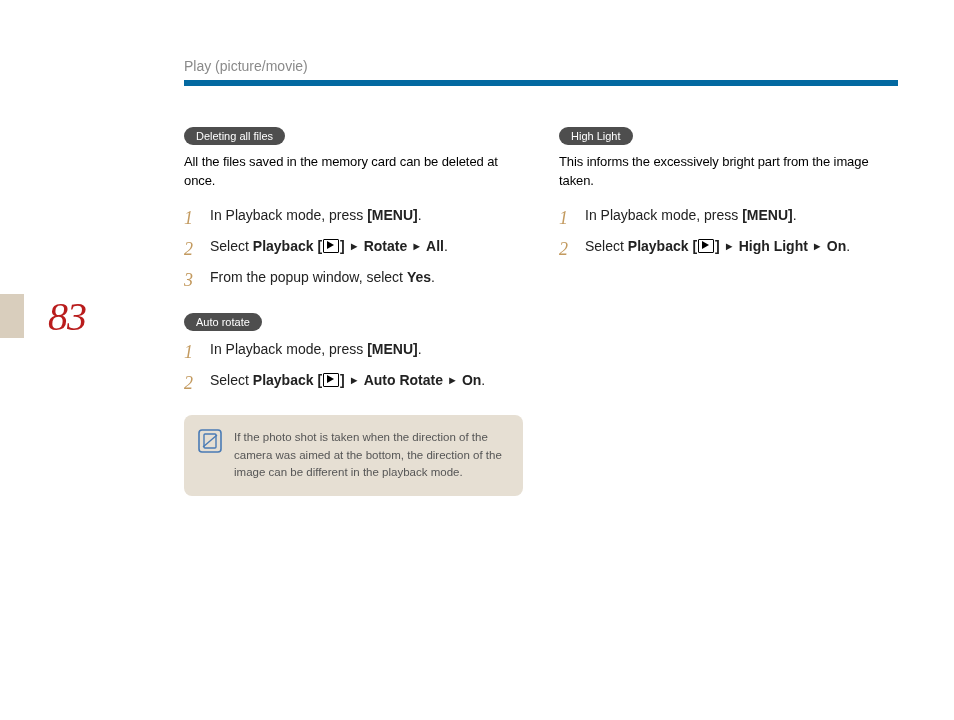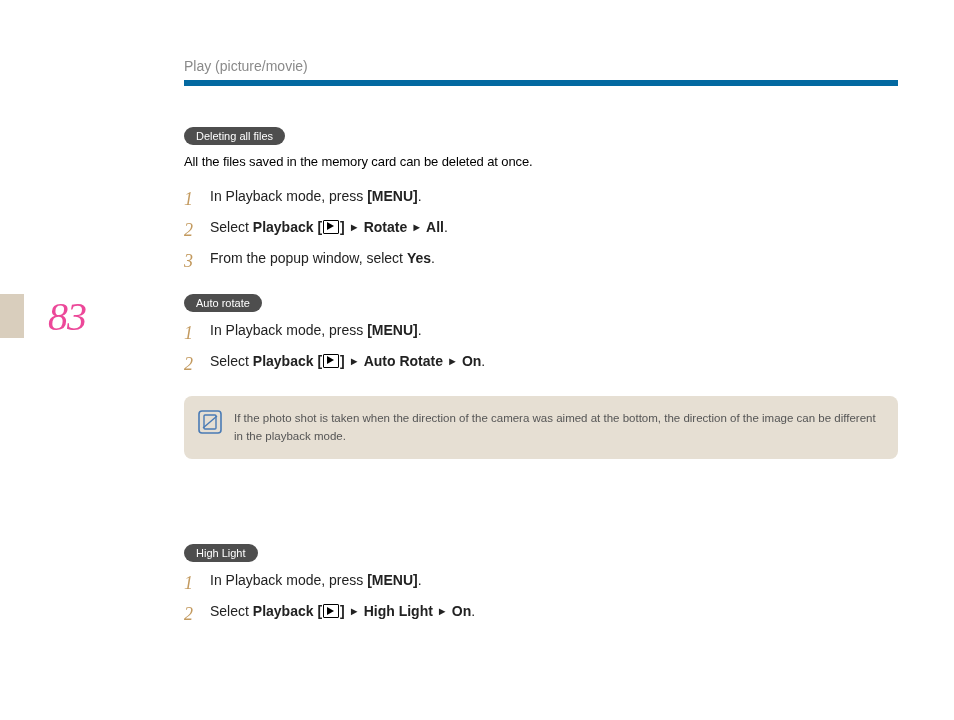--- a/index.html
+++ b/index.html
@@ -39,33 +39,32 @@
   }
   .page-number-tab {
     width: 24px;
     height: 44px;
     background: #d9cebd;
   }
   .page-number {
     font-family: "Times New Roman", Georgia, serif;
     font-style: italic;
     font-weight: 300;
-    color: #ec4899;
+    color: #b91c1c;
     font-size: 40px;
     margin-left: 24px;
     letter-spacing: -1px;
   }
   .content {
     position: absolute;
     top: 126px;
     left: 184px;
     right: 56px;
     display: flex;
-    gap: 62px;
-    flex-direction: column;
+    gap: 36px;
   }
   .col {
     flex: 1;
     min-width: 0;
   }
   .pill {
     display: inline-block;
     background: #4e4e4e;
     color: #fff;
     font-size: 11px;
@@ -209,20 +208,21 @@
           <div class="note-text">If the photo shot is taken when the direction of the camera was aimed at the bottom, the direction of the image can be different in the playback mode.</div>
         </div>
       </div>
 
     </div>
 
     <div class="col">
 
       <div class="section">
         <div class="pill">High Light</div>
+        <p class="desc">This informs the excessively bright part from the image taken.</p>
         <ol class="steps">
           <li>
             <span>In Playback mode, press </span><span class="bold">[MENU]</span>.
           </li>
           <li>
             <span>Select </span><span class="bold"><span>Playback</span> [<span class="play-icon"></span>]</span><span class="arrow">►</span><span class="bold">High Light</span><span class="arrow">►</span><span class="bold">On</span>.
           </li>
         </ol>
       </div>
 

